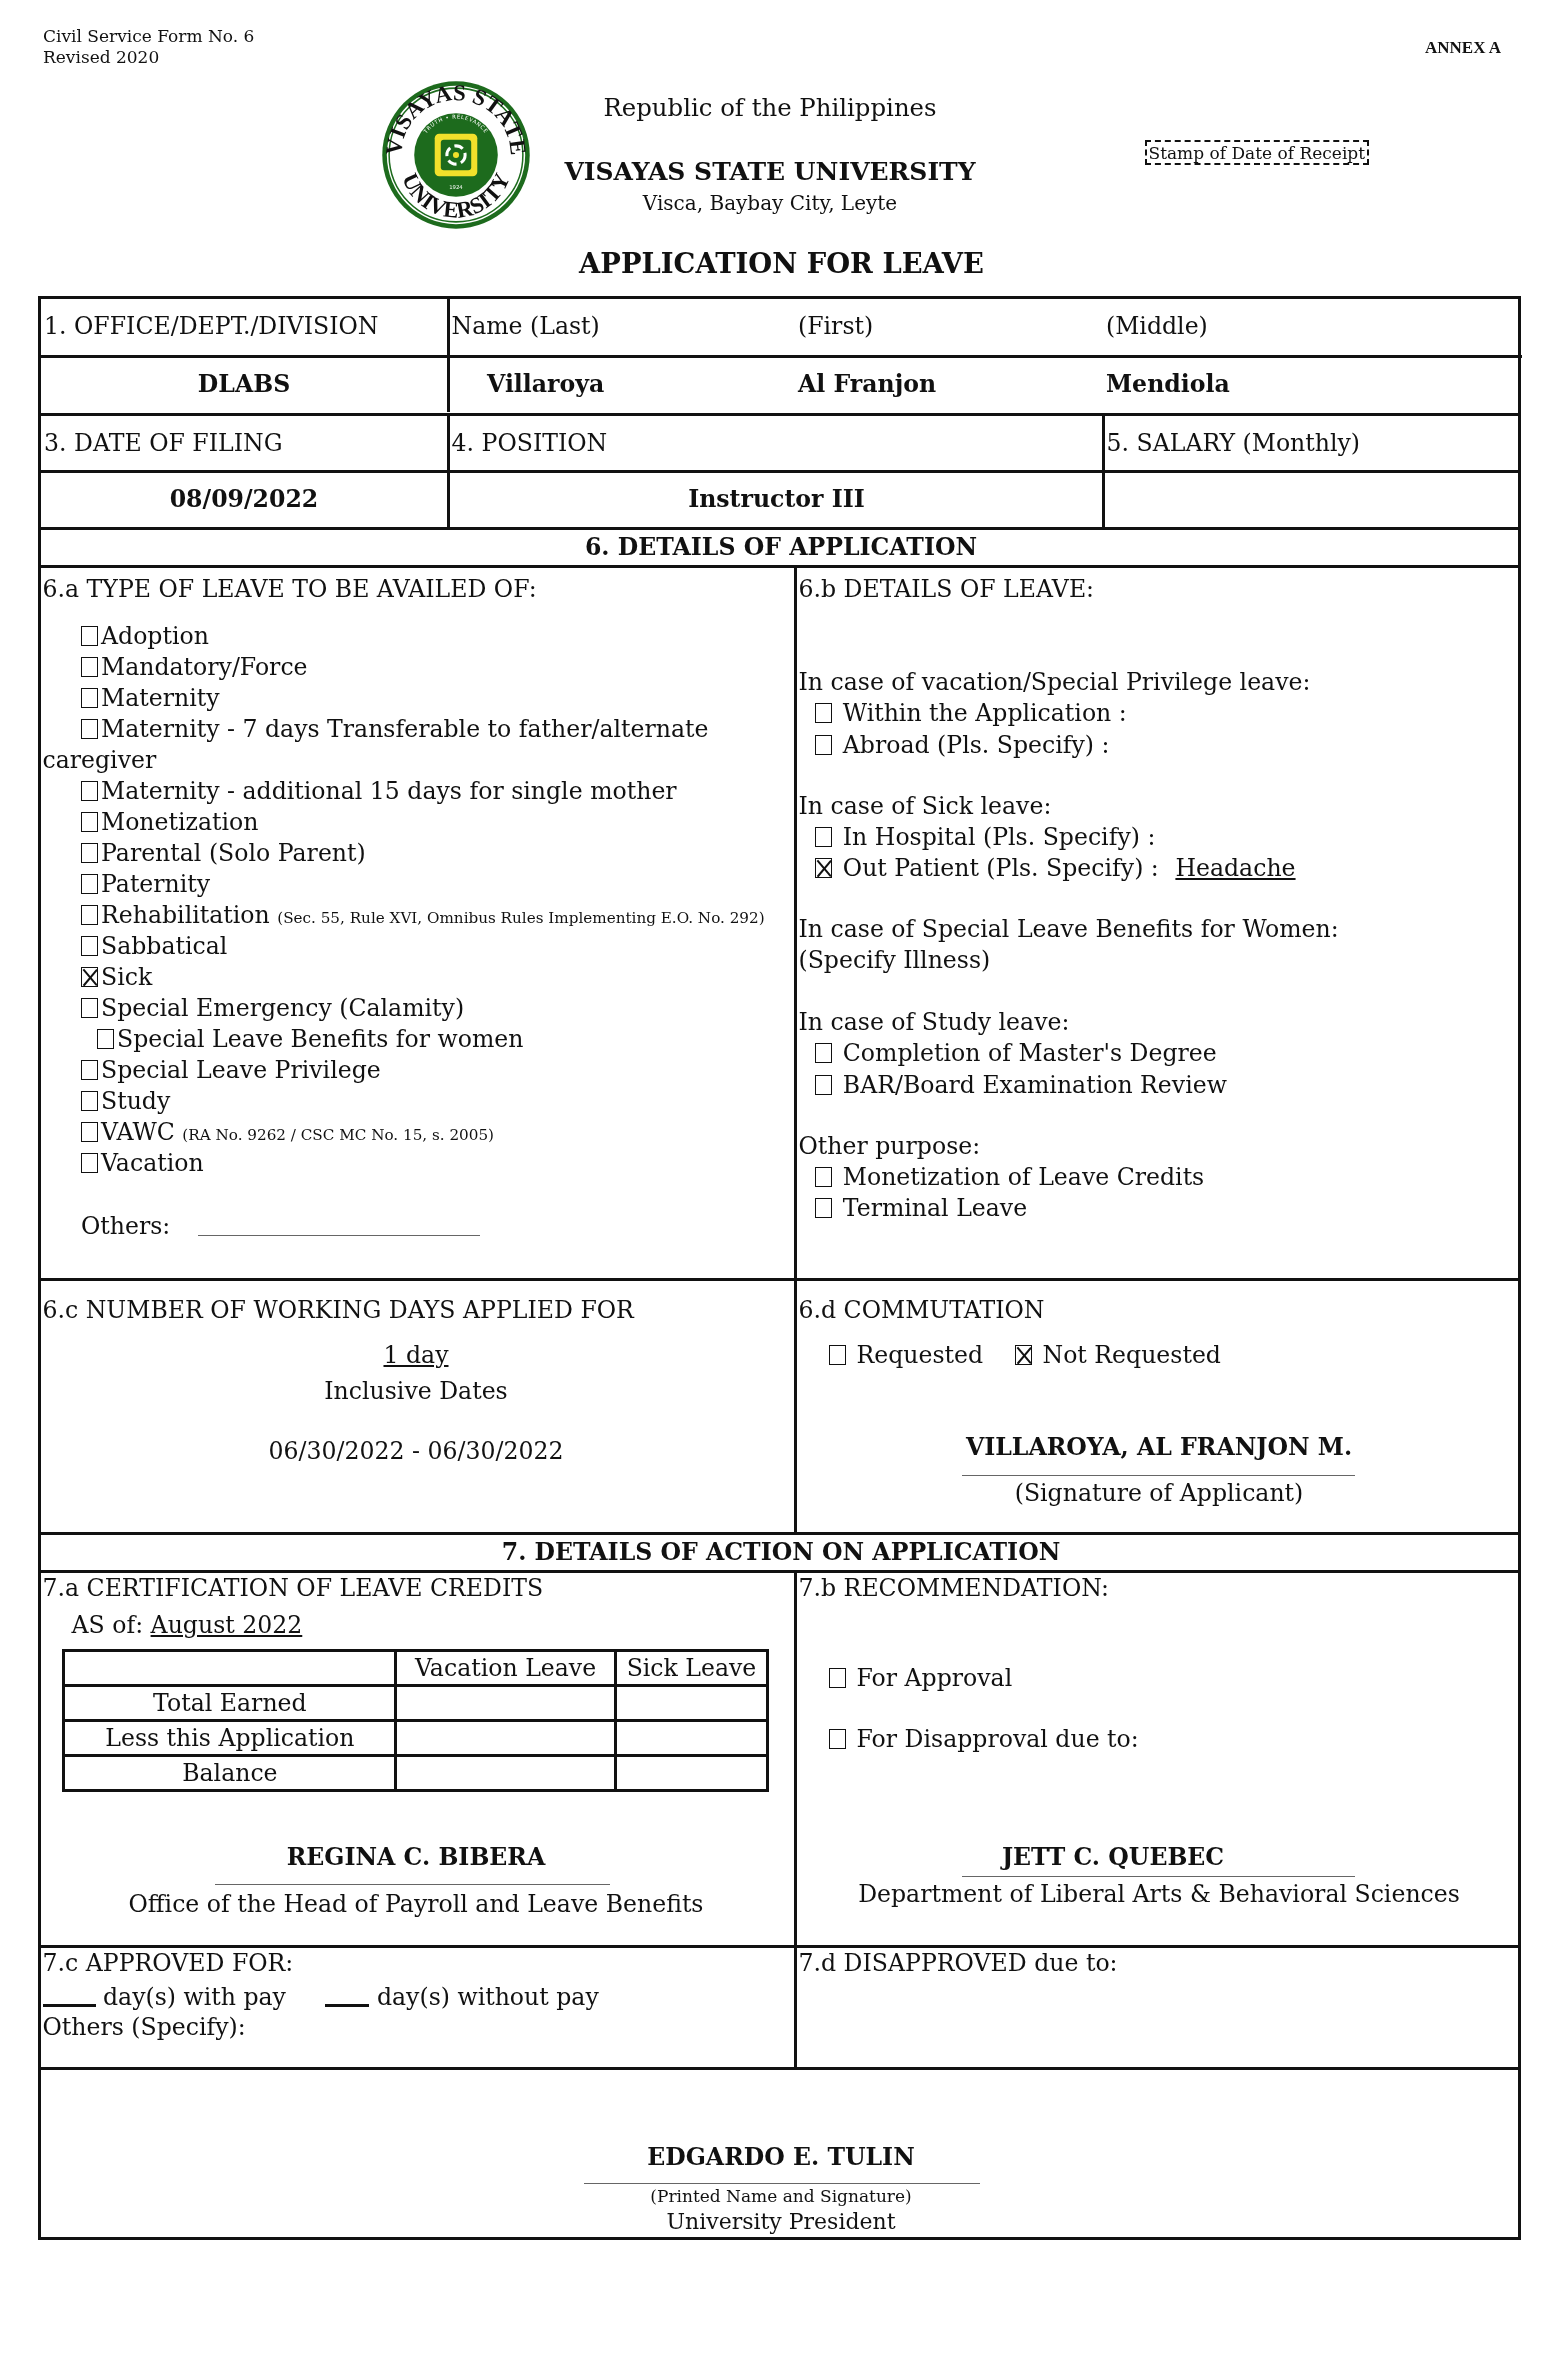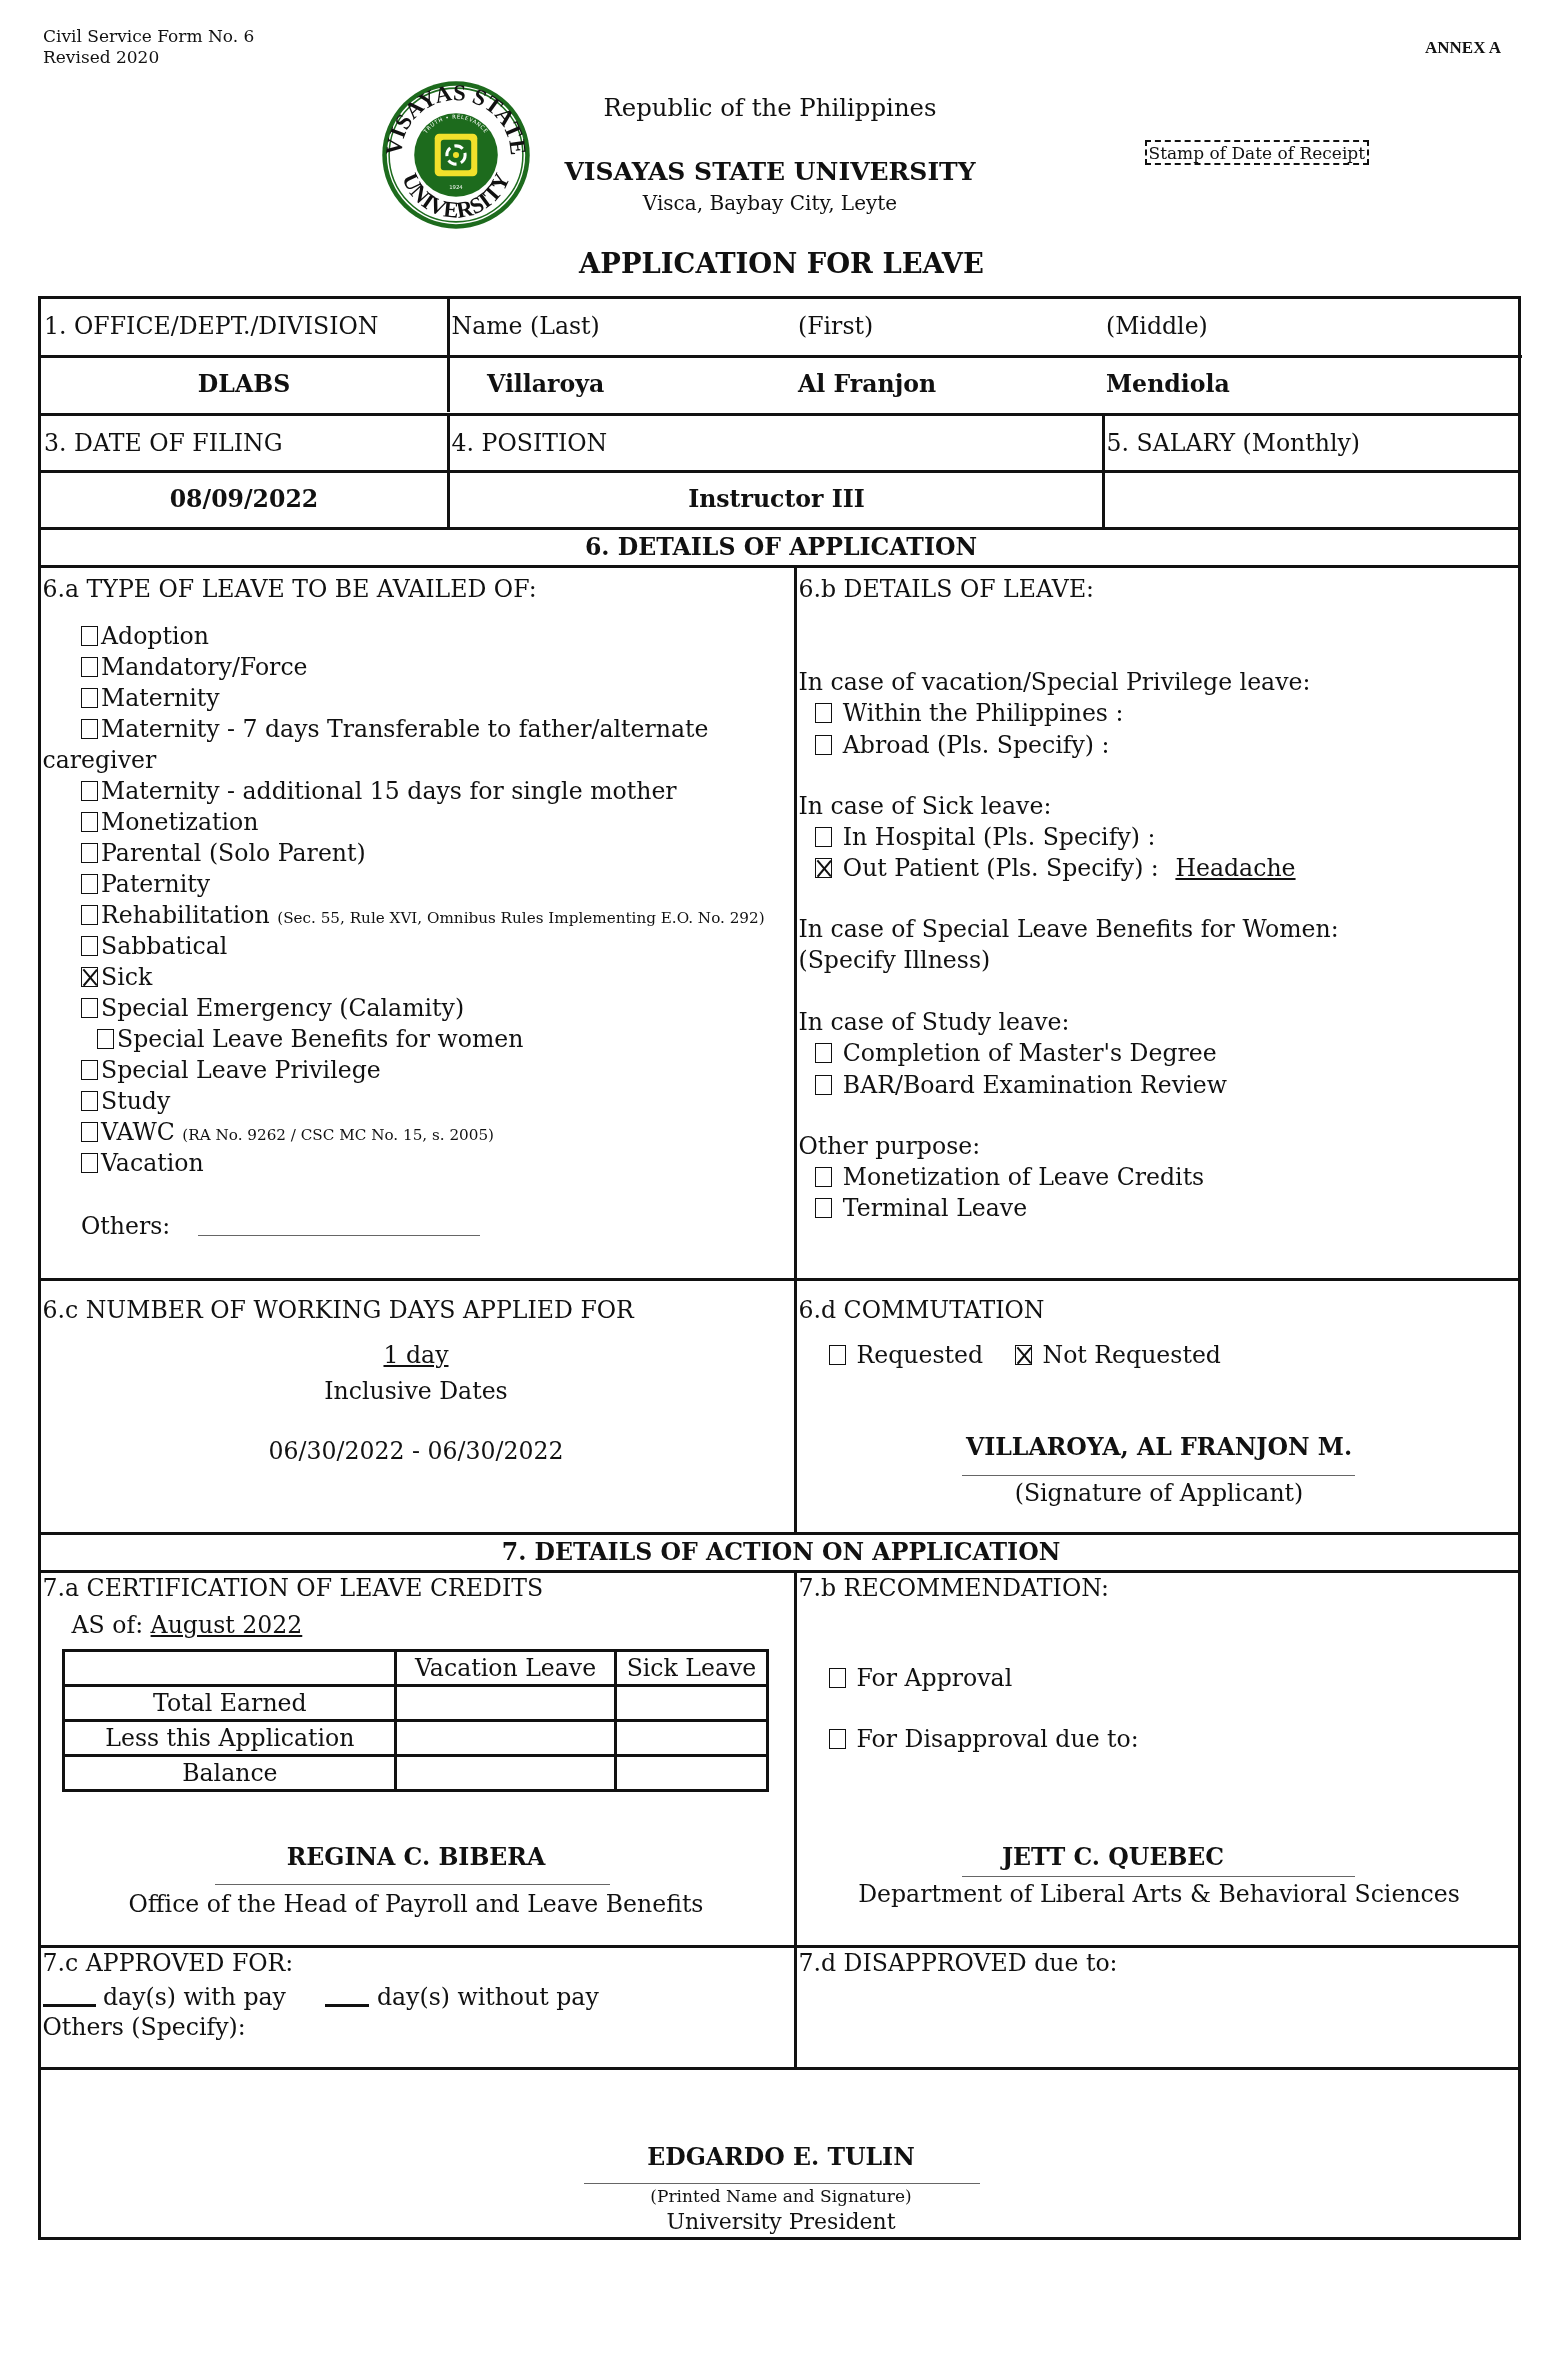--- a/index.html
+++ b/index.html
@@ -123,21 +123,21 @@
       </div>
     <div class="abs line" style="left:40px;top:643px;">
       <span>Others:</span>
       <span class="blank" style="width:282px;border-bottom:1.1px solid #666;margin-left:20px;"></span>
     </div>
   </div>
 
   <div class="cell bt bl" style="left:753px;top:266px;width:727px;height:713px;">
     <div class="abs line" style="left:1.5px;top:6.1px;">6.b DETAILS OF LEAVE:</div>
     <div class="abs line" style="left:1.5px;top:99px;">In case of vacation/Special Privilege leave:</div>
-    <div class="abs line" style="left:18.3px;top:130px;"><span class="cb"></span> <span>Within the Philippines :</span></div>
+    <div class="abs line" style="left:18.3px;top:130px;"><span class="cb"></span> <span>Within the Application :</span></div>
     <div class="abs line" style="left:18.3px;top:162px;"><span class="cb"></span> <span>Abroad (Pls. Specify) :</span></div>
     <div class="abs line" style="left:1.5px;top:223px;">In case of Sick leave:</div>
     <div class="abs line" style="left:18.3px;top:254px;"><span class="cb"></span> <span>In Hospital (Pls. Specify) :</span></div>
     <div class="abs line" style="left:18.3px;top:285px;"><span class="cb checked"></span> <span>Out Patient (Pls. Specify) :</span> <span class="u" style="margin-left:9.1px;">Headache</span></div>
     <div class="abs line" style="left:1.5px;top:346px;">In case of Special Leave Benefits for Women:</div>
     <div class="abs line" style="left:1.5px;top:377px;">(Specify Illness)</div>
     <div class="abs line" style="left:1.5px;top:439px;">In case of Study leave:</div>
     <div class="abs line" style="left:18.3px;top:470px;"><span class="cb"></span> <span>Completion of Master's Degree</span></div>
     <div class="abs line" style="left:18.3px;top:502px;"><span class="cb"></span> <span>BAR/Board Examination Review</span></div>
     <div class="abs line" style="left:1.5px;top:563px;">Other purpose:</div>

